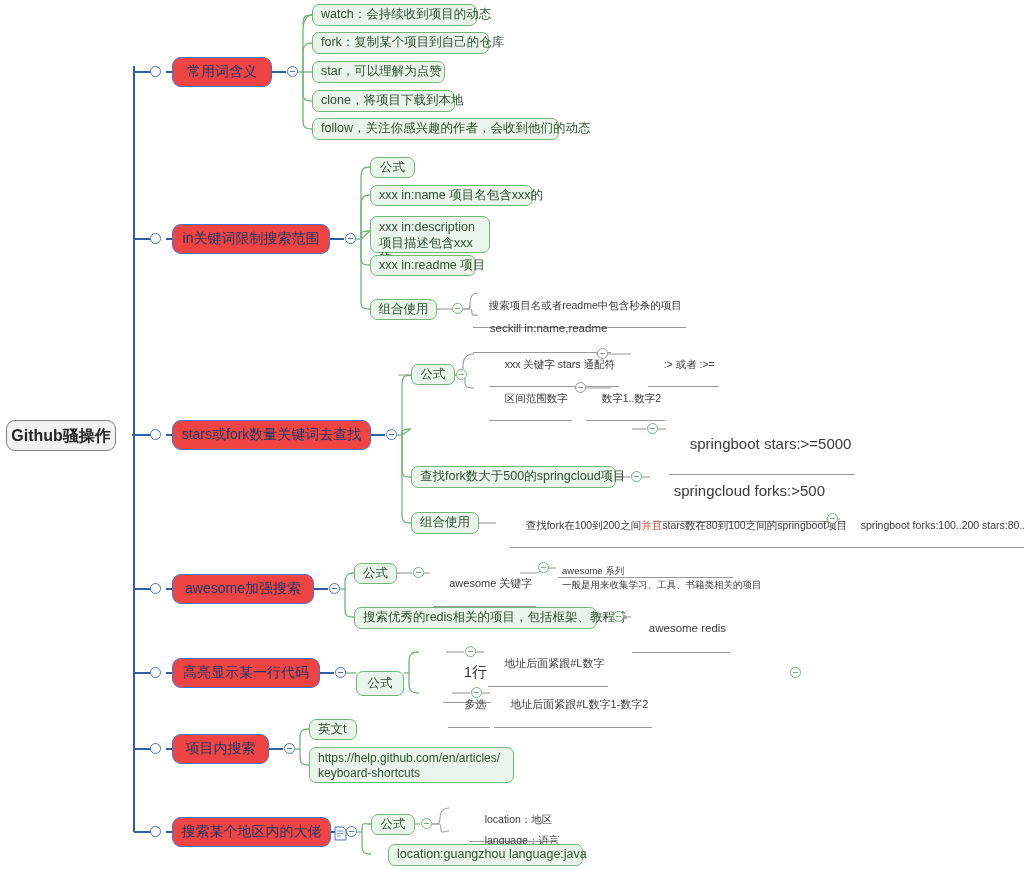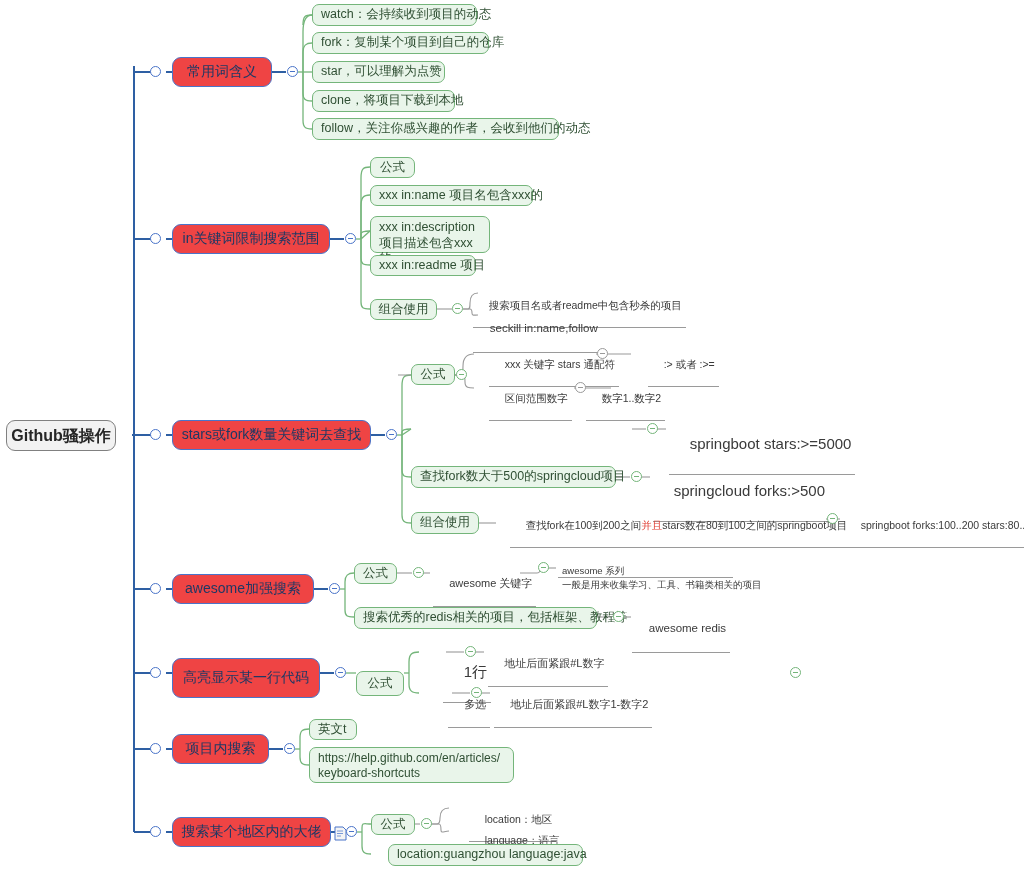--- a/index.html
+++ b/index.html
@@ -250,21 +250,21 @@
   </div>
 
   <div class="node lvl1" style="left:172px;top:420px;width:199px;height:30px;">
     <span>stars或fork数量关键词去查找</span>
   </div>
 
   <div class="node lvl1" style="left:172px;top:574px;width:142px;height:30px;">
     <span>awesome加强搜索</span>
   </div>
 
-  <div class="node lvl1" style="left:172px;top:658px;width:148px;height:40px;">
+  <div class="node lvl1" style="left:172px;top:658px;width:148px;height:30px;">
     <span>高亮显示某一行代码</span>
   </div>
 
   <div class="node lvl1" style="left:172px;top:734px;width:97px;height:30px;">
     <span>项目内搜索</span>
   </div>
 
   <div class="node lvl1" style="left:172px;top:817px;width:159px;height:30px;">
     <span>搜索某个地区内的大佬</span>
   </div>
@@ -303,21 +303,21 @@
   <div class="node lvl2" style="left:370px;top:255px;width:106px;height:21px;">
     <span>xxx in:readme 项目</span>
   </div>
   <div class="node lvl2 center" style="left:370px;top:299px;width:67px;height:21px;">
     <span>组合使用</span>
   </div>
   <div class="plain" style="left:473px;top:285px;font-size:10.5px;">
     <span>搜索项目名或者readme中包含秒杀的项目</span>
   </div>
   <div class="plain" style="left:473px;top:306px;font-size:11.5px;">
-    <span>seckill in:name,follow</span>
+    <span>seckill in:name,readme</span>
   </div>
 
   <div class="node lvl2 center" style="left:411px;top:364px;width:44px;height:21px;">
     <span>公式</span>
   </div>
   <div class="plain" style="left:489px;top:344px;font-size:10.5px;">
     <span>xxx 关键字 stars 通配符</span>
   </div>
   <div class="plain" style="left:648px;top:344px;font-size:10.5px;">
     <span>:&gt; 或者 :&gt;=</span>

